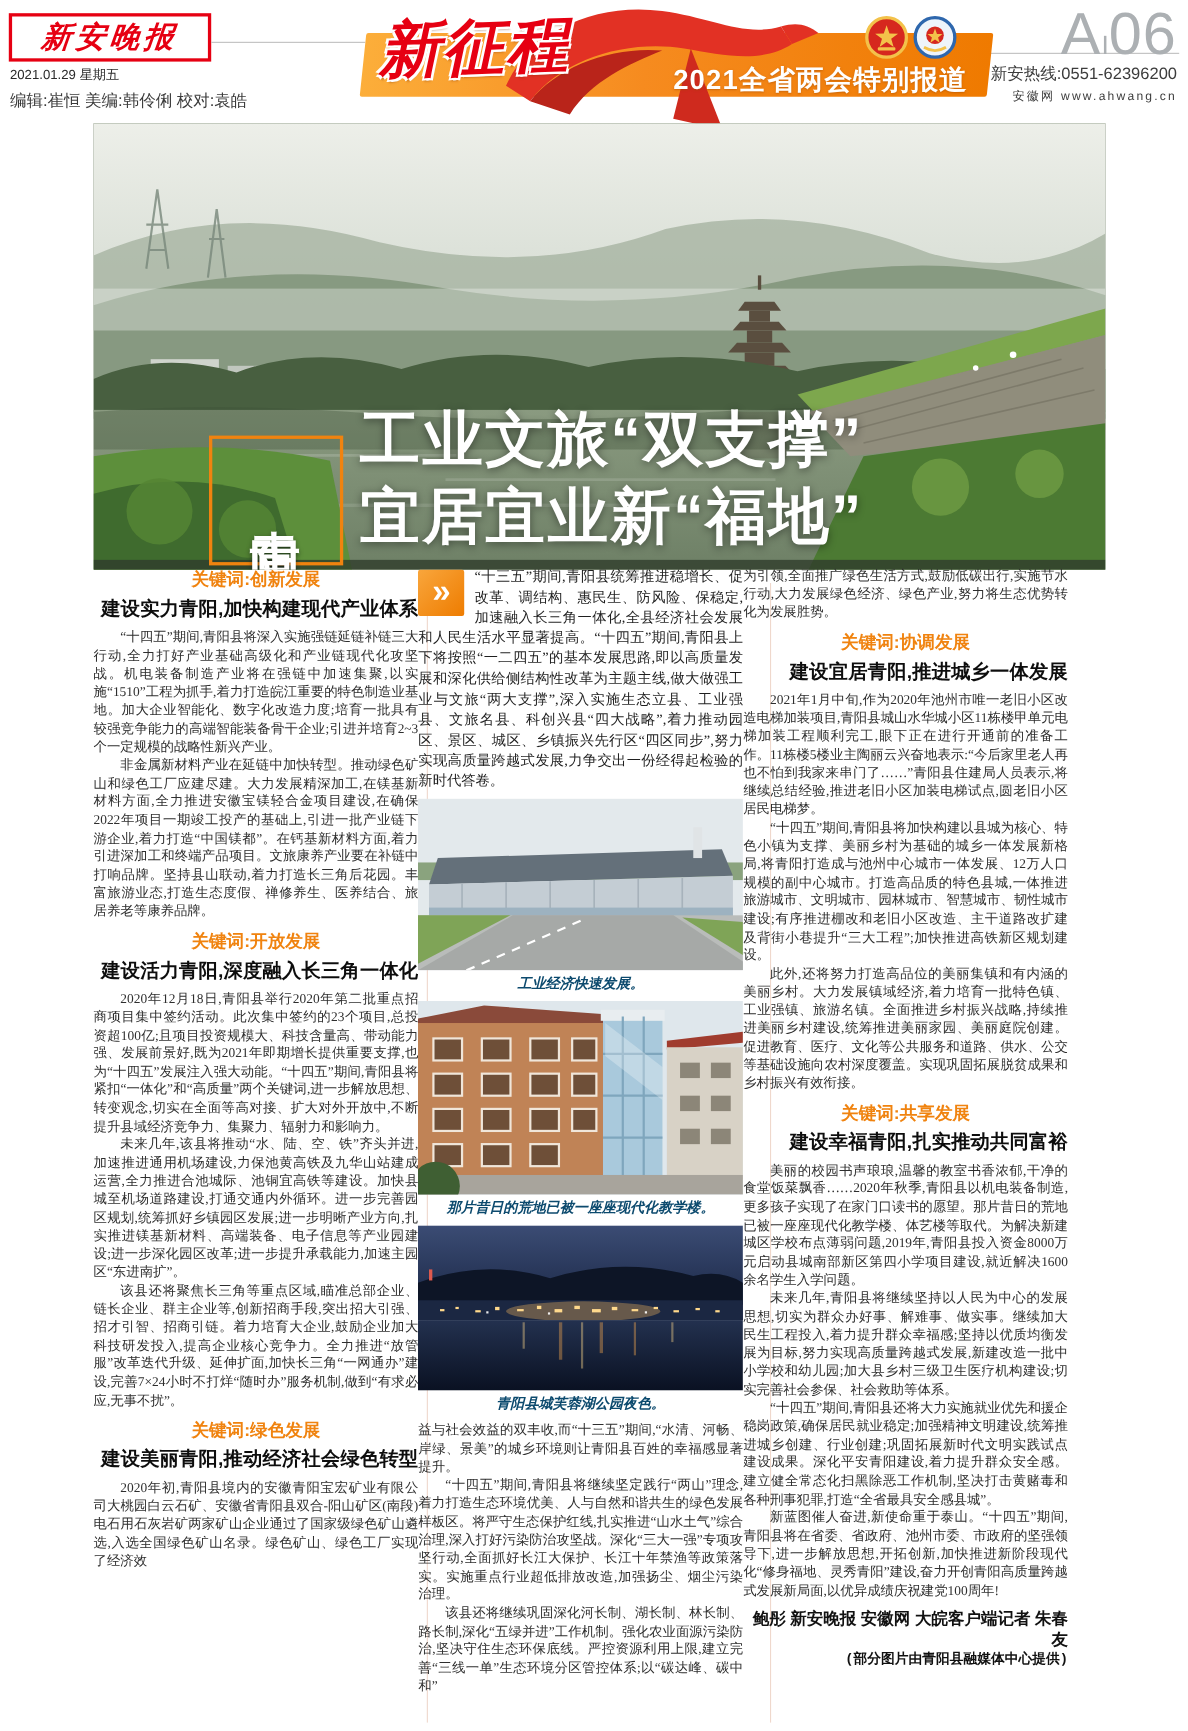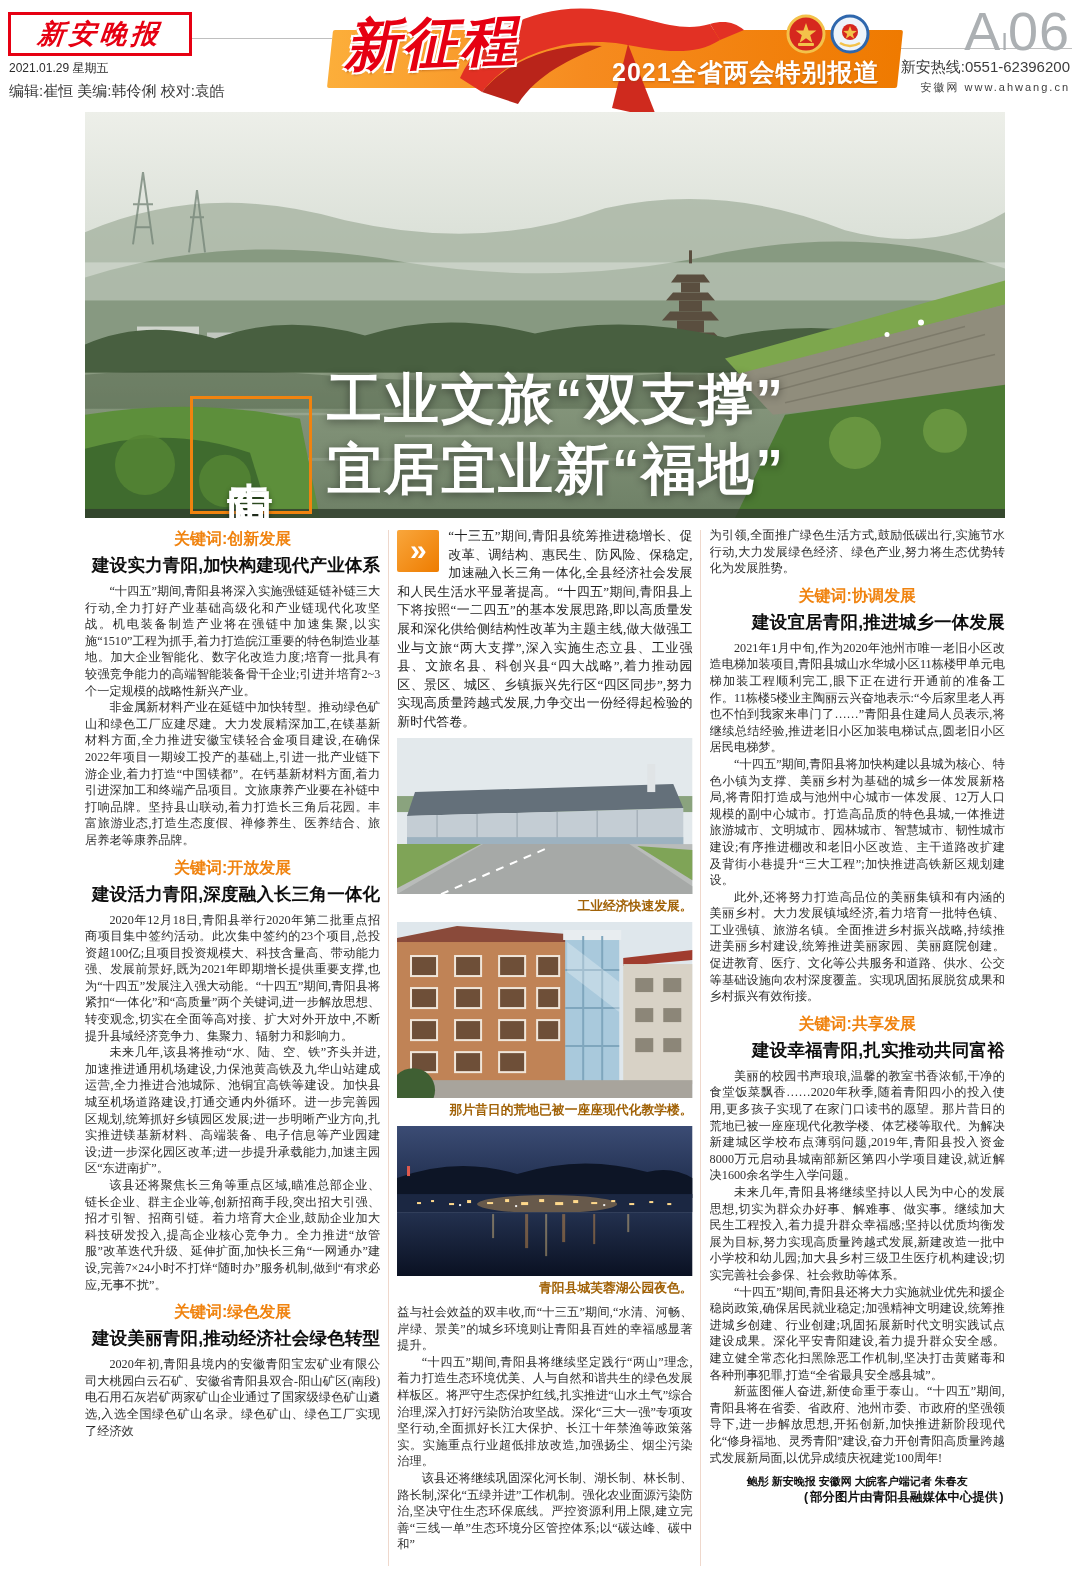--- a/index.html
+++ b/index.html
@@ -41,41 +41,41 @@
   .hero{position:absolute;left:85px;top:112px;width:920px;height:406px;overflow:hidden;background:#8d9a86;}
   .hero svg{display:block;width:100%;height:100%;}
   .tag{position:absolute;left:105px;top:284px;width:116px;height:112px;border:3px solid #f0830f;
        display:flex;align-items:center;justify-content:center;}
   .tag span{writing-mode:vertical-rl;color:#ffffff;font-size:46px;font-weight:900;letter-spacing:10px;
             font-family:"Liberation Sans",sans-serif;text-shadow:0 2px 5px rgba(0,0,0,.4);}
   .headline{position:absolute;left:242px;top:252px;font-size:55px;line-height:70px;font-weight:900;color:#ffffff;
             letter-spacing:2px;font-family:"Liberation Sans",sans-serif;text-shadow:0 2px 8px rgba(0,0,0,.45);white-space:nowrap;}
 
   
-  .columns{position:absolute;left:85px;top:527px;width:920px;height:1040px;display:flex;gap:17px;}
+  .columns{position:absolute;left:85px;top:515px;width:920px;height:1040px;display:flex;}
   .col{width:295.3px;overflow:hidden;}
   .divider{position:absolute;top:530px;width:1px;height:1036px;background:#efd8cc;}
   .div1{left:388px;} .div2{left:700px;}
 
   .kw{color:#f0830f;font-size:16px;font-weight:800;text-align:center;margin:9px 0 3px;
       font-family:"Liberation Sans",sans-serif;}
   .kw.first{margin-top:2px;}
   .sec-title{font-size:17.5px;font-weight:900;text-align:right;margin:0 0 6px;color:#0d0d0d;
              font-family:"Liberation Sans",sans-serif;letter-spacing:0.2px;}
   .para{font-size:12.2px;line-height:16.6px;text-align:justify;text-indent:2em;color:#2e2e2e;margin:0;}
   .noindent{text-indent:0;}
 
   .lead{font-size:13px;line-height:18.6px;text-align:justify;color:#1f1f1f;}
   .lead-mark{float:left;width:42px;height:42px;margin:3px 9px 2px 0;border-radius:2px;
              background:linear-gradient(135deg,#f9a63c,#ee7c00);color:#fff;font-size:30px;font-weight:900;
              line-height:40px;text-align:center;font-family:"Liberation Sans",sans-serif;}
   .photo{display:block;width:100%;margin-top:6px;}
-  .caption{font-size:12.8px;font-weight:800;text-align:right;margin:4px 0 7px;color:#a16207;
-           font-family:"Liberation Sans",sans-serif;}
-  .byline{text-align:center;font-weight:800;font-size:11px;color:#111;margin-top:8px;
+  .caption{font-size:12.8px;font-weight:800;text-align:center;margin:4px 0 7px;color:#0c4a6e;
+           font-family:"Liberation Sans",sans-serif;font-style:italic;}
+  .byline{text-align:right;font-weight:800;font-size:15px;color:#111;margin-top:8px;
           font-family:"Liberation Sans",sans-serif;}
   .credit{text-align:right;font-weight:800;font-size:12.5px;color:#111;
           font-family:Liberation Mono, monospace;}
 </style>
 </head>
 <body>
 
 <div class="page">
 
   <header class="masthead">
@@ -342,21 +342,21 @@
       <p class="para noindent">为引领,全面推广绿色生活方式,鼓励低碳出行,实施节水行动,大力发展绿色经济、绿色产业,努力将生态优势转化为发展胜势。</p>
 
       <div class="kw">关键词:协调发展</div>
       <h2 class="sec-title">建设宜居青阳,推进城乡一体发展</h2>
       <p class="para">2021年1月中旬,作为2020年池州市唯一老旧小区改造电梯加装项目,青阳县城山水华城小区11栋楼甲单元电梯加装工程顺利完工,眼下正在进行开通前的准备工作。11栋楼5楼业主陶丽云兴奋地表示:“今后家里老人再也不怕到我家来串门了……”青阳县住建局人员表示,将继续总结经验,推进老旧小区加装电梯试点,圆老旧小区居民电梯梦。</p>
       <p class="para">“十四五”期间,青阳县将加快构建以县城为核心、特色小镇为支撑、美丽乡村为基础的城乡一体发展新格局,将青阳打造成与池州中心城市一体发展、12万人口规模的副中心城市。打造高品质的特色县城,一体推进旅游城市、文明城市、园林城市、智慧城市、韧性城市建设;有序推进棚改和老旧小区改造、主干道路改扩建及背街小巷提升“三大工程”;加快推进高铁新区规划建设。</p>
       <p class="para">此外,还将努力打造高品位的美丽集镇和有内涵的美丽乡村。大力发展镇域经济,着力培育一批特色镇、工业强镇、旅游名镇。全面推进乡村振兴战略,持续推进美丽乡村建设,统筹推进美丽家园、美丽庭院创建。促进教育、医疗、文化等公共服务和道路、供水、公交等基础设施向农村深度覆盖。实现巩固拓展脱贫成果和乡村振兴有效衔接。</p>
 
       <div class="kw">关键词:共享发展</div>
       <h2 class="sec-title">建设幸福青阳,扎实推动共同富裕</h2>
-      <p class="para">美丽的校园书声琅琅,温馨的教室书香浓郁,干净的食堂饭菜飘香……2020年秋季,随着青阳四小的投入使用,更多孩子实现了在家门口读书的愿望。那片昔日的荒地已被一座座现代化教学楼、体艺楼等取代。为解决新建城区学校布点薄弱问题,2019年,青阳县投入资金8000万元启动县城南部新区第四小学项目建设,就近解决1600余名学生入学问题。</p>
+      <p class="para">美丽的校园书声琅琅,温馨的教室书香浓郁,干净的食堂饭菜飘香……2020年秋季,青阳县以机电装备制造,更多孩子实现了在家门口读书的愿望。那片昔日的荒地已被一座座现代化教学楼、体艺楼等取代。为解决新建城区学校布点薄弱问题,2019年,青阳县投入资金8000万元启动县城南部新区第四小学项目建设,就近解决1600余名学生入学问题。</p>
       <p class="para">未来几年,青阳县将继续坚持以人民为中心的发展思想,切实为群众办好事、解难事、做实事。继续加大民生工程投入,着力提升群众幸福感;坚持以优质均衡发展为目标,努力实现高质量跨越式发展,新建改造一批中小学校和幼儿园;加大县乡村三级卫生医疗机构建设;切实完善社会参保、社会救助等体系。</p>
       <p class="para">“十四五”期间,青阳县还将大力实施就业优先和援企稳岗政策,确保居民就业稳定;加强精神文明建设,统筹推进城乡创建、行业创建;巩固拓展新时代文明实践试点建设成果。深化平安青阳建设,着力提升群众安全感。建立健全常态化扫黑除恶工作机制,坚决打击黄赌毒和各种刑事犯罪,打造“全省最具安全感县城”。</p>
       <p class="para">新蓝图催人奋进,新使命重于泰山。“十四五”期间,青阳县将在省委、省政府、池州市委、市政府的坚强领导下,进一步解放思想,开拓创新,加快推进新阶段现代化“修身福地、灵秀青阳”建设,奋力开创青阳高质量跨越式发展新局面,以优异成绩庆祝建党100周年!</p>
 
       <div class="byline">鲍彤 新安晚报 安徽网 大皖客户端记者 朱春友</div>
       <div class="credit">(部分图片由青阳县融媒体中心提供)</div>
     </div>
 
   </main>
 </div>

